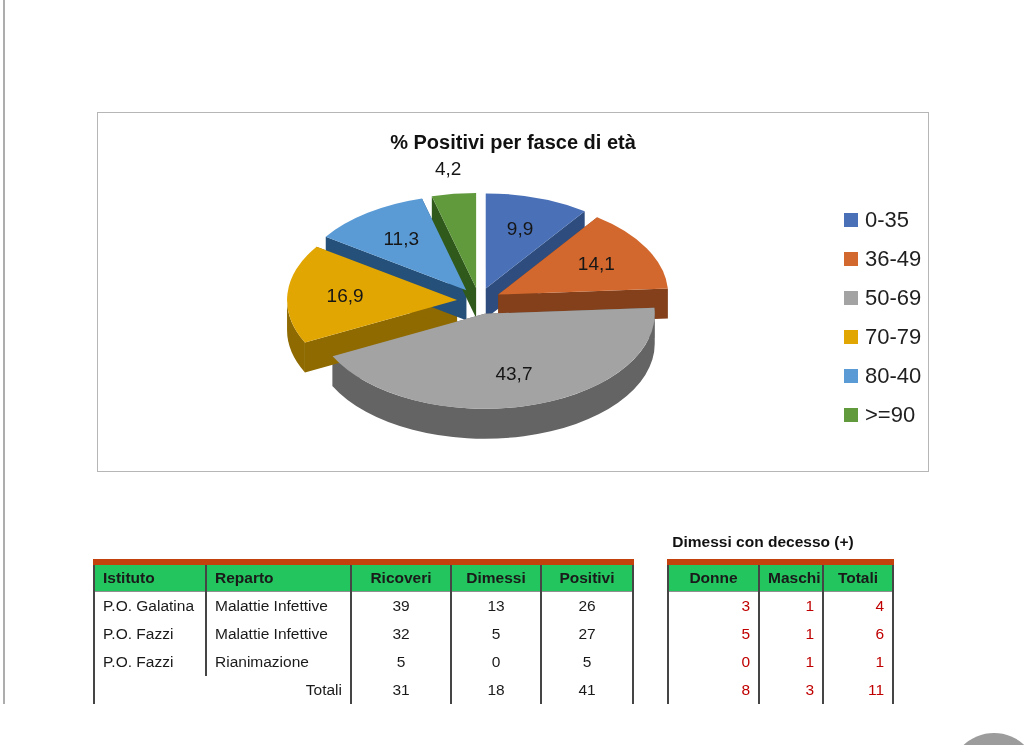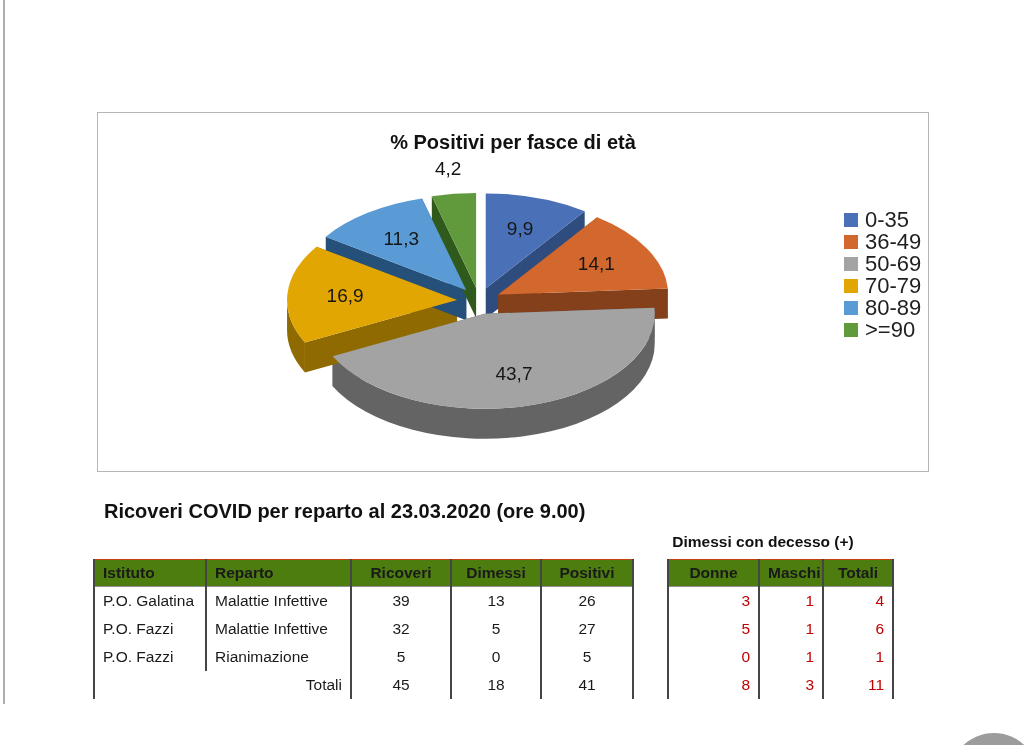--- a/index.html
+++ b/index.html
@@ -5,30 +5,30 @@
   html,body{margin:0;padding:0;background:#ffffff;}
   .canvas{position:relative;width:1024px;height:745px;background:#ffffff;overflow:hidden;
           font-family:"Liberation Sans",sans-serif;color:#1a1a1a;}
   .edge-line{position:absolute;left:3px;top:0;width:2px;height:704px;background:#adadad;}
   .chart-box{position:absolute;left:97px;top:112px;width:830px;height:358px;
              border:1px solid #b6b6b6;background:#ffffff;}
   .chart-title{position:absolute;top:18px;left:0;width:100%;text-align:center;
                font-size:20px;font-weight:bold;color:#111;}
   #pie-svg{position:absolute;left:0;top:0;width:830px;height:358px;}
   .pie-label{font-size:19px;fill:#161616;font-family:"Liberation Sans",sans-serif;}
-  .legend{position:absolute;left:746px;top:96px;display:flex;flex-direction:column;}
+  .legend{position:absolute;left:746px;top:96px;display:flex;flex-direction:column;gap:17px;}
   .legend-item{display:flex;align-items:center;gap:7px;height:22px;}
   .legend-swatch{width:14px;height:14px;flex:0 0 14px;}
   .legend-label{font-size:22px;color:#1f1f1f;white-space:nowrap;}
   .section-title{position:absolute;left:104px;top:500px;font-size:20px;font-weight:bold;color:#111;}
   .deaths-title{position:absolute;left:649px;top:533px;width:228px;text-align:center;
                 font-size:15.5px;font-weight:bold;color:#111;}
   table.tbl{position:absolute;border-collapse:collapse;table-layout:fixed;font-size:15.5px;}
-  .tbl th{background:#4d7c0f;font-weight:bold;height:26px;
-          border-top:1px solid #c2410c;border-bottom:1px solid #8f8f8f;}
+  .tbl th{background:#22c55e;font-weight:bold;height:26px;
+          border-top:6px solid #c2410c;border-bottom:1px solid #8f8f8f;}
   .tbl td{height:28px;font-weight:normal;}
   .tbl th,.tbl td{border-left:2px solid #454545;border-right:2px solid #454545;
           padding:0 8px;white-space:nowrap;overflow:hidden;}
   .left-tbl{left:93px;top:559px;width:539px;}
   .right-tbl{left:667px;top:559px;width:225px;}
   .th-txt{text-align:left;}
   .th-num{text-align:center;}
   .txt{text-align:left;margin-top:39px;}
   .num{text-align:center;font-weight:bold;padding-right:13px;}
   .tot-label{text-align:right;font-weight:bold;padding-right:6px;}
@@ -91,30 +91,29 @@
       <div class="legend-item">
         <span class="legend-swatch" style="background: rgb(163, 163, 163);"></span>
         <span class="legend-label">50-69</span>
       </div>
       <div class="legend-item">
         <span class="legend-swatch" style="background: rgb(226, 166, 2);"></span>
         <span class="legend-label">70-79</span>
       </div>
       <div class="legend-item">
         <span class="legend-swatch" style="background: rgb(91, 155, 213);"></span>
-        <span class="legend-label">80-89</span>
+        <span class="legend-label">80-40</span>
       </div>
       <div class="legend-item">
         <span class="legend-swatch" style="background: rgb(97, 153, 61);"></span>
         <span class="legend-label">&gt;=90</span>
       </div>
     </div>
   </div>
 
-  <div class="section-title">Ricoveri COVID per reparto al 23.03.2020 (ore 9.00)</div>
 
   <table class="tbl left-tbl">
     <colgroup>
         <col style="width:112px">
         <col style="width:145px">
         <col style="width:100px">
         <col style="width:90px">
         <col style="width:92px">
       </colgroup>
     <thead>
@@ -143,21 +142,21 @@
       </tr>
       <tr>
         <td class="txt">P.O. Fazzi</td>
         <td class="txt">Rianimazione</td>
         <td class="num">5</td>
         <td class="num">0</td>
         <td class="num">5</td>
       </tr>
       <tr>
         <td class="tot-label" colspan="2">Totali</td>
-        <td class="num">45</td>
+        <td class="num">31</td>
         <td class="num">18</td>
         <td class="num">41</td>
       </tr>
     </tbody>
   </table>
 
   <div class="deaths-title">Dimessi con decesso (+)</div>
 
   <table class="tbl right-tbl">
     <colgroup>

